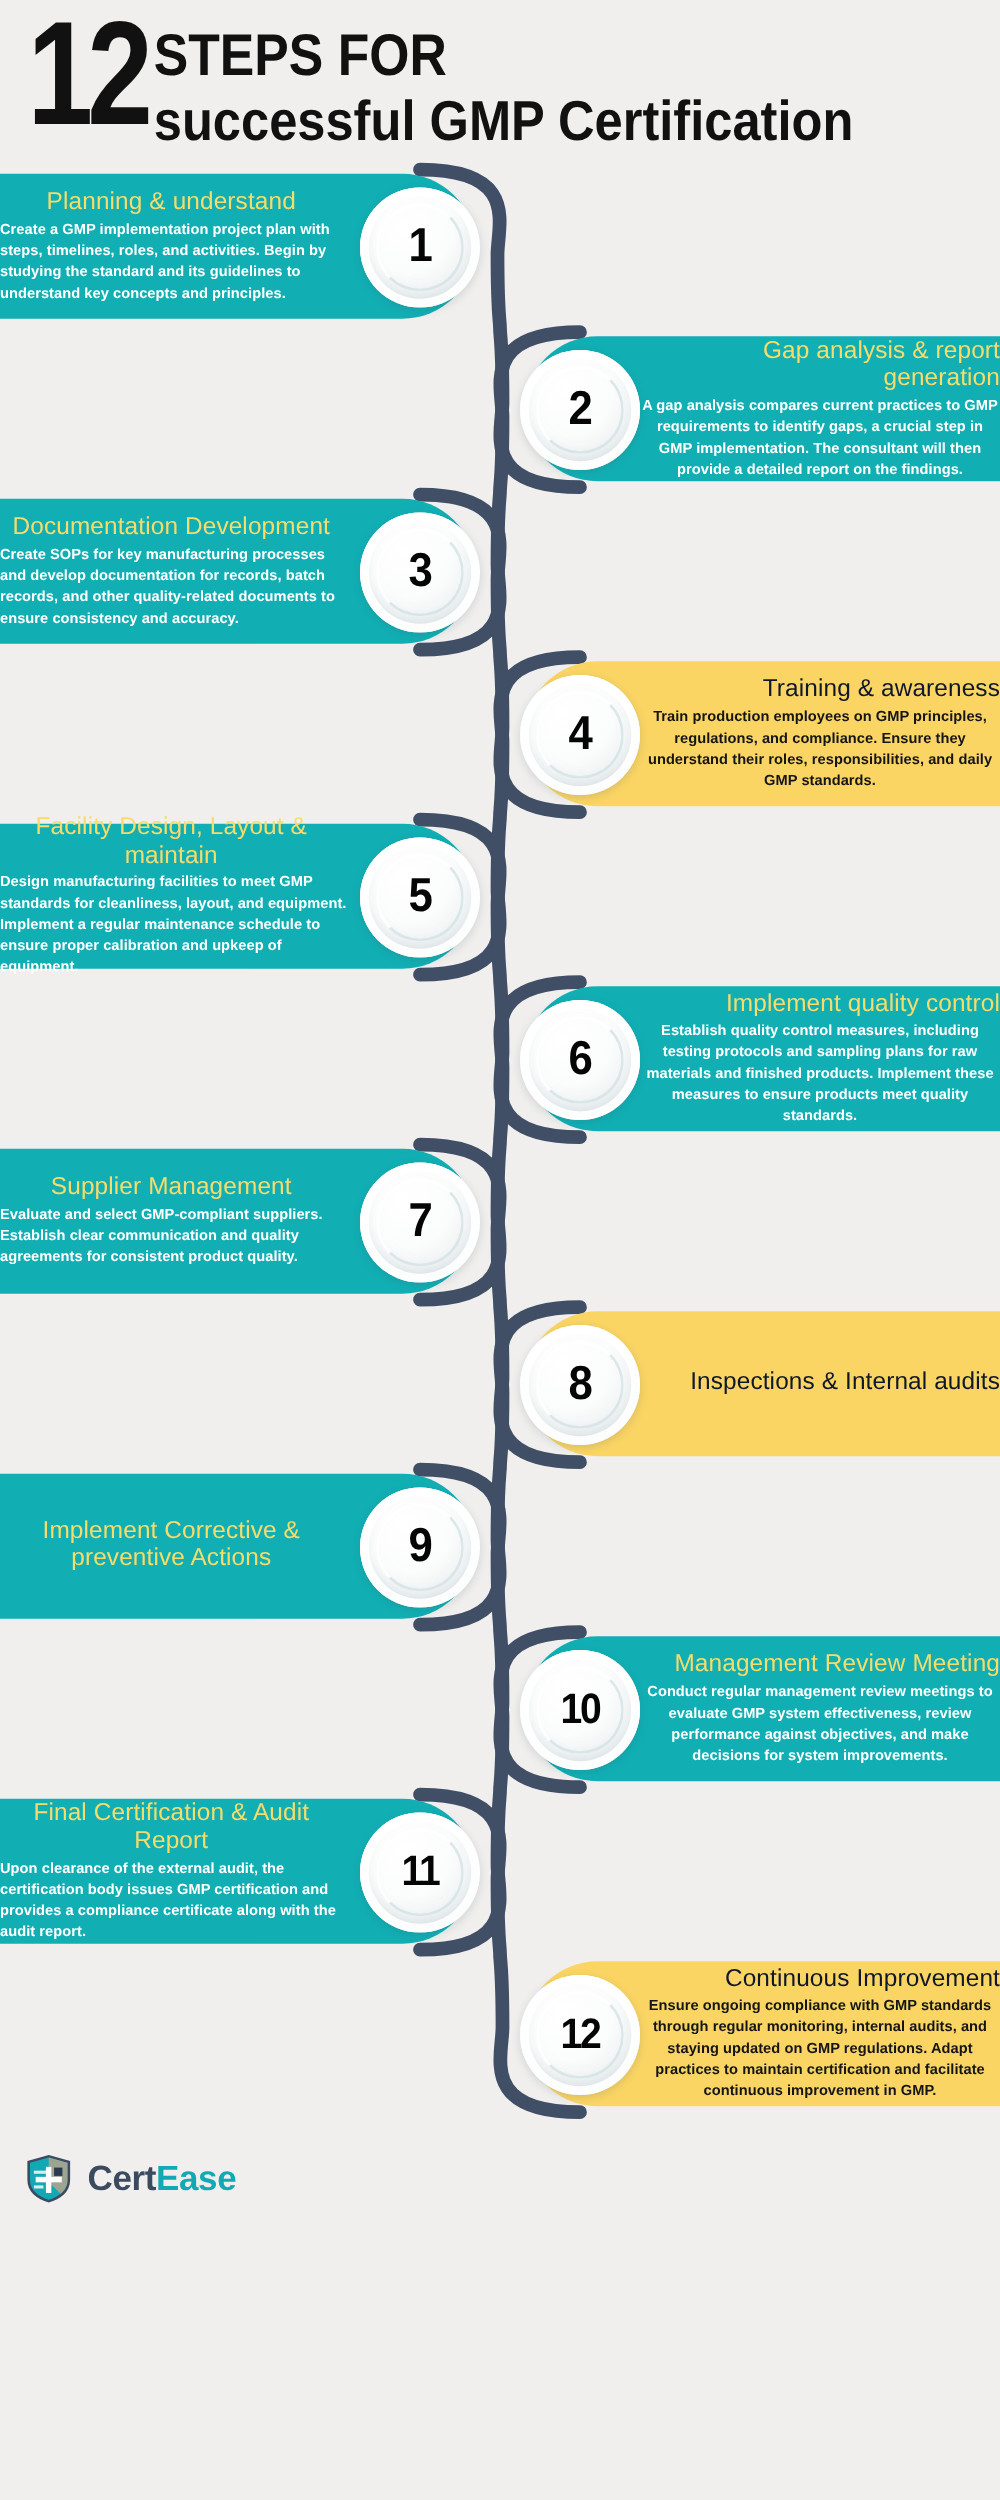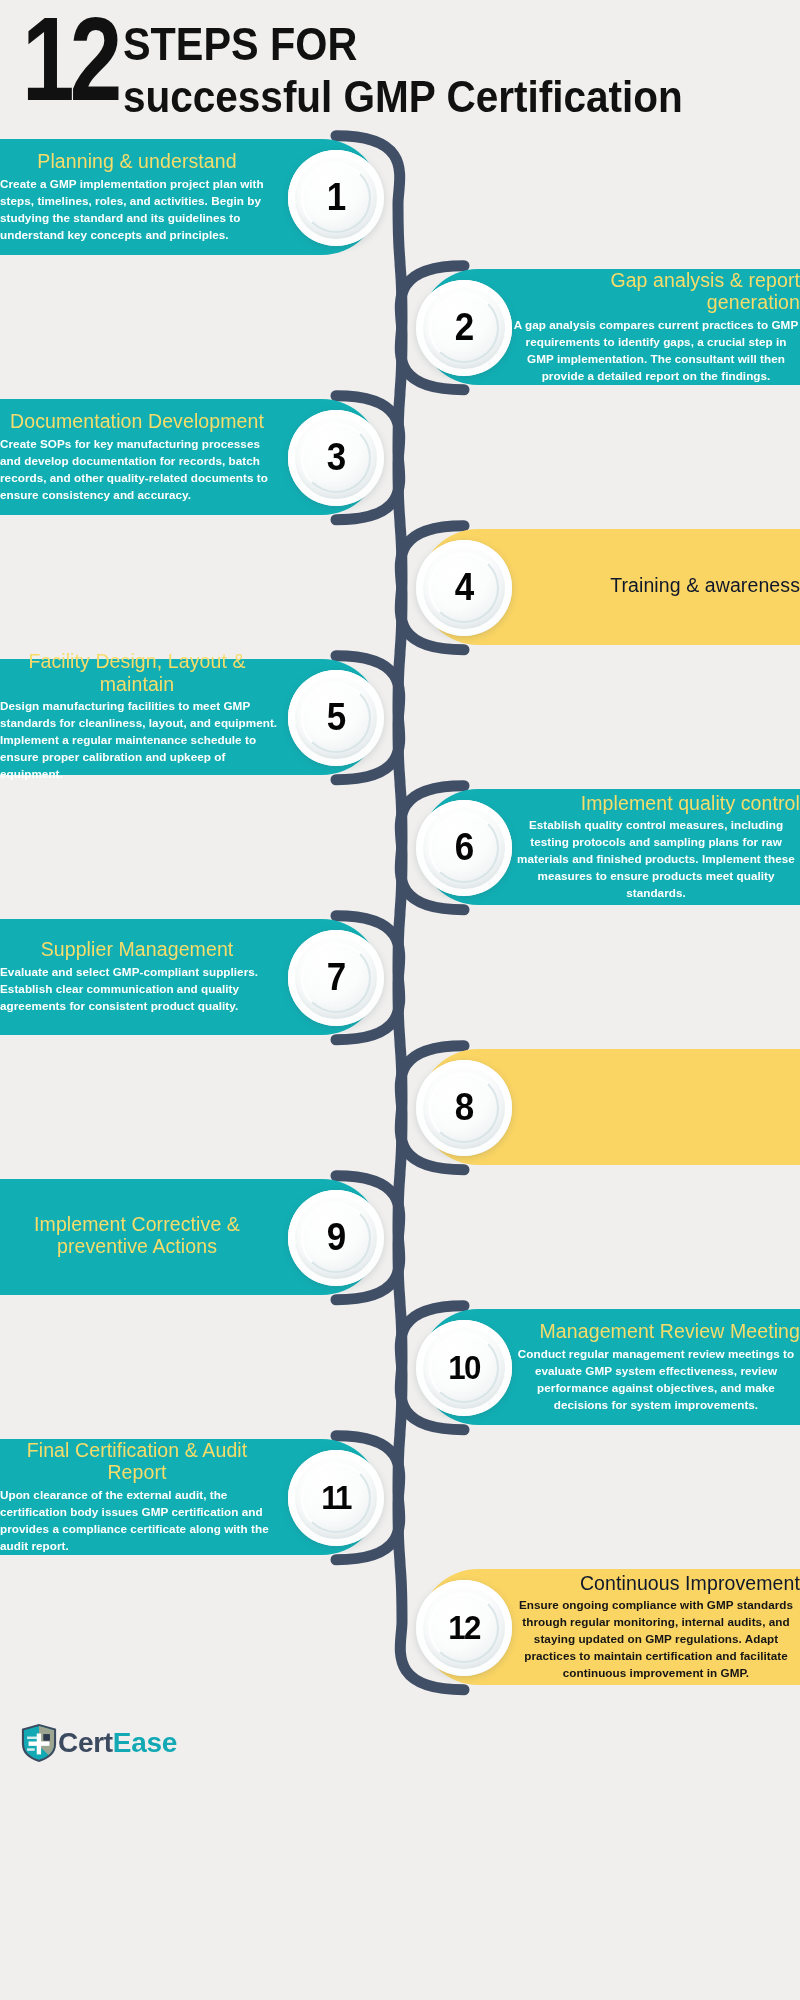--- a/index.html
+++ b/index.html
@@ -180,21 +180,21 @@
     transform:scaleX(0.92);
   }
   .bubble .num.two-digit{ font-size:34px; letter-spacing:-2px; }
 
   
   .footer{
     position:relative;
     z-index:3;
     display:flex;
     align-items:center;
-    gap:0;
+    gap:12px;
     padding:24px 0 18px 20px;
   }
   .shield{ width:38px;height:40px; display:block; }
   .logo-text{
     font-size:28px;
     font-weight:bold;
     letter-spacing:-0.3px;
   }
   .logo-cert{ color:#3c4a60; }
   .logo-ease{ color:#13a9b4; }
@@ -252,20 +252,21 @@
           <div class="title">Documentation Development</div>
           <div class="desc">Create SOPs for key manufacturing processes and develop documentation for records, batch records, and other quality-related documents to ensure consistency and accuracy.</div>
         </div>
         <div class="bubble">
           <span class="num">3</span>
         </div>
       </div>
       <div class="step right">
         <div class="card yellow">
           <div class="title">Training &amp; awareness</div>
+          <div class="desc">Train production employees on GMP principles, regulations, and compliance. Ensure they understand their roles, responsibilities, and daily GMP standards.</div>
         </div>
         <div class="bubble">
           <span class="num">4</span>
         </div>
       </div>
       <div class="step left">
         <div class="card teal">
           <div class="title">Facility Design, Layout &amp; maintain</div>
           <div class="desc">Design manufacturing facilities to meet GMP standards for cleanliness, layout, and equipment. Implement a regular maintenance schedule to ensure proper calibration and upkeep of equipment.</div>
         </div>
@@ -286,20 +287,21 @@
         <div class="card teal">
           <div class="title">Supplier Management</div>
           <div class="desc">Evaluate and select GMP-compliant suppliers. Establish clear communication and quality agreements for consistent product quality.</div>
         </div>
         <div class="bubble">
           <span class="num">7</span>
         </div>
       </div>
       <div class="step right">
         <div class="card yellow">
+          <div class="title">Inspections &amp; Internal audits</div>
         </div>
         <div class="bubble">
           <span class="num">8</span>
         </div>
       </div>
       <div class="step left">
         <div class="card teal">
           <div class="title">Implement Corrective &amp; preventive Actions</div>
         </div>
         <div class="bubble">

